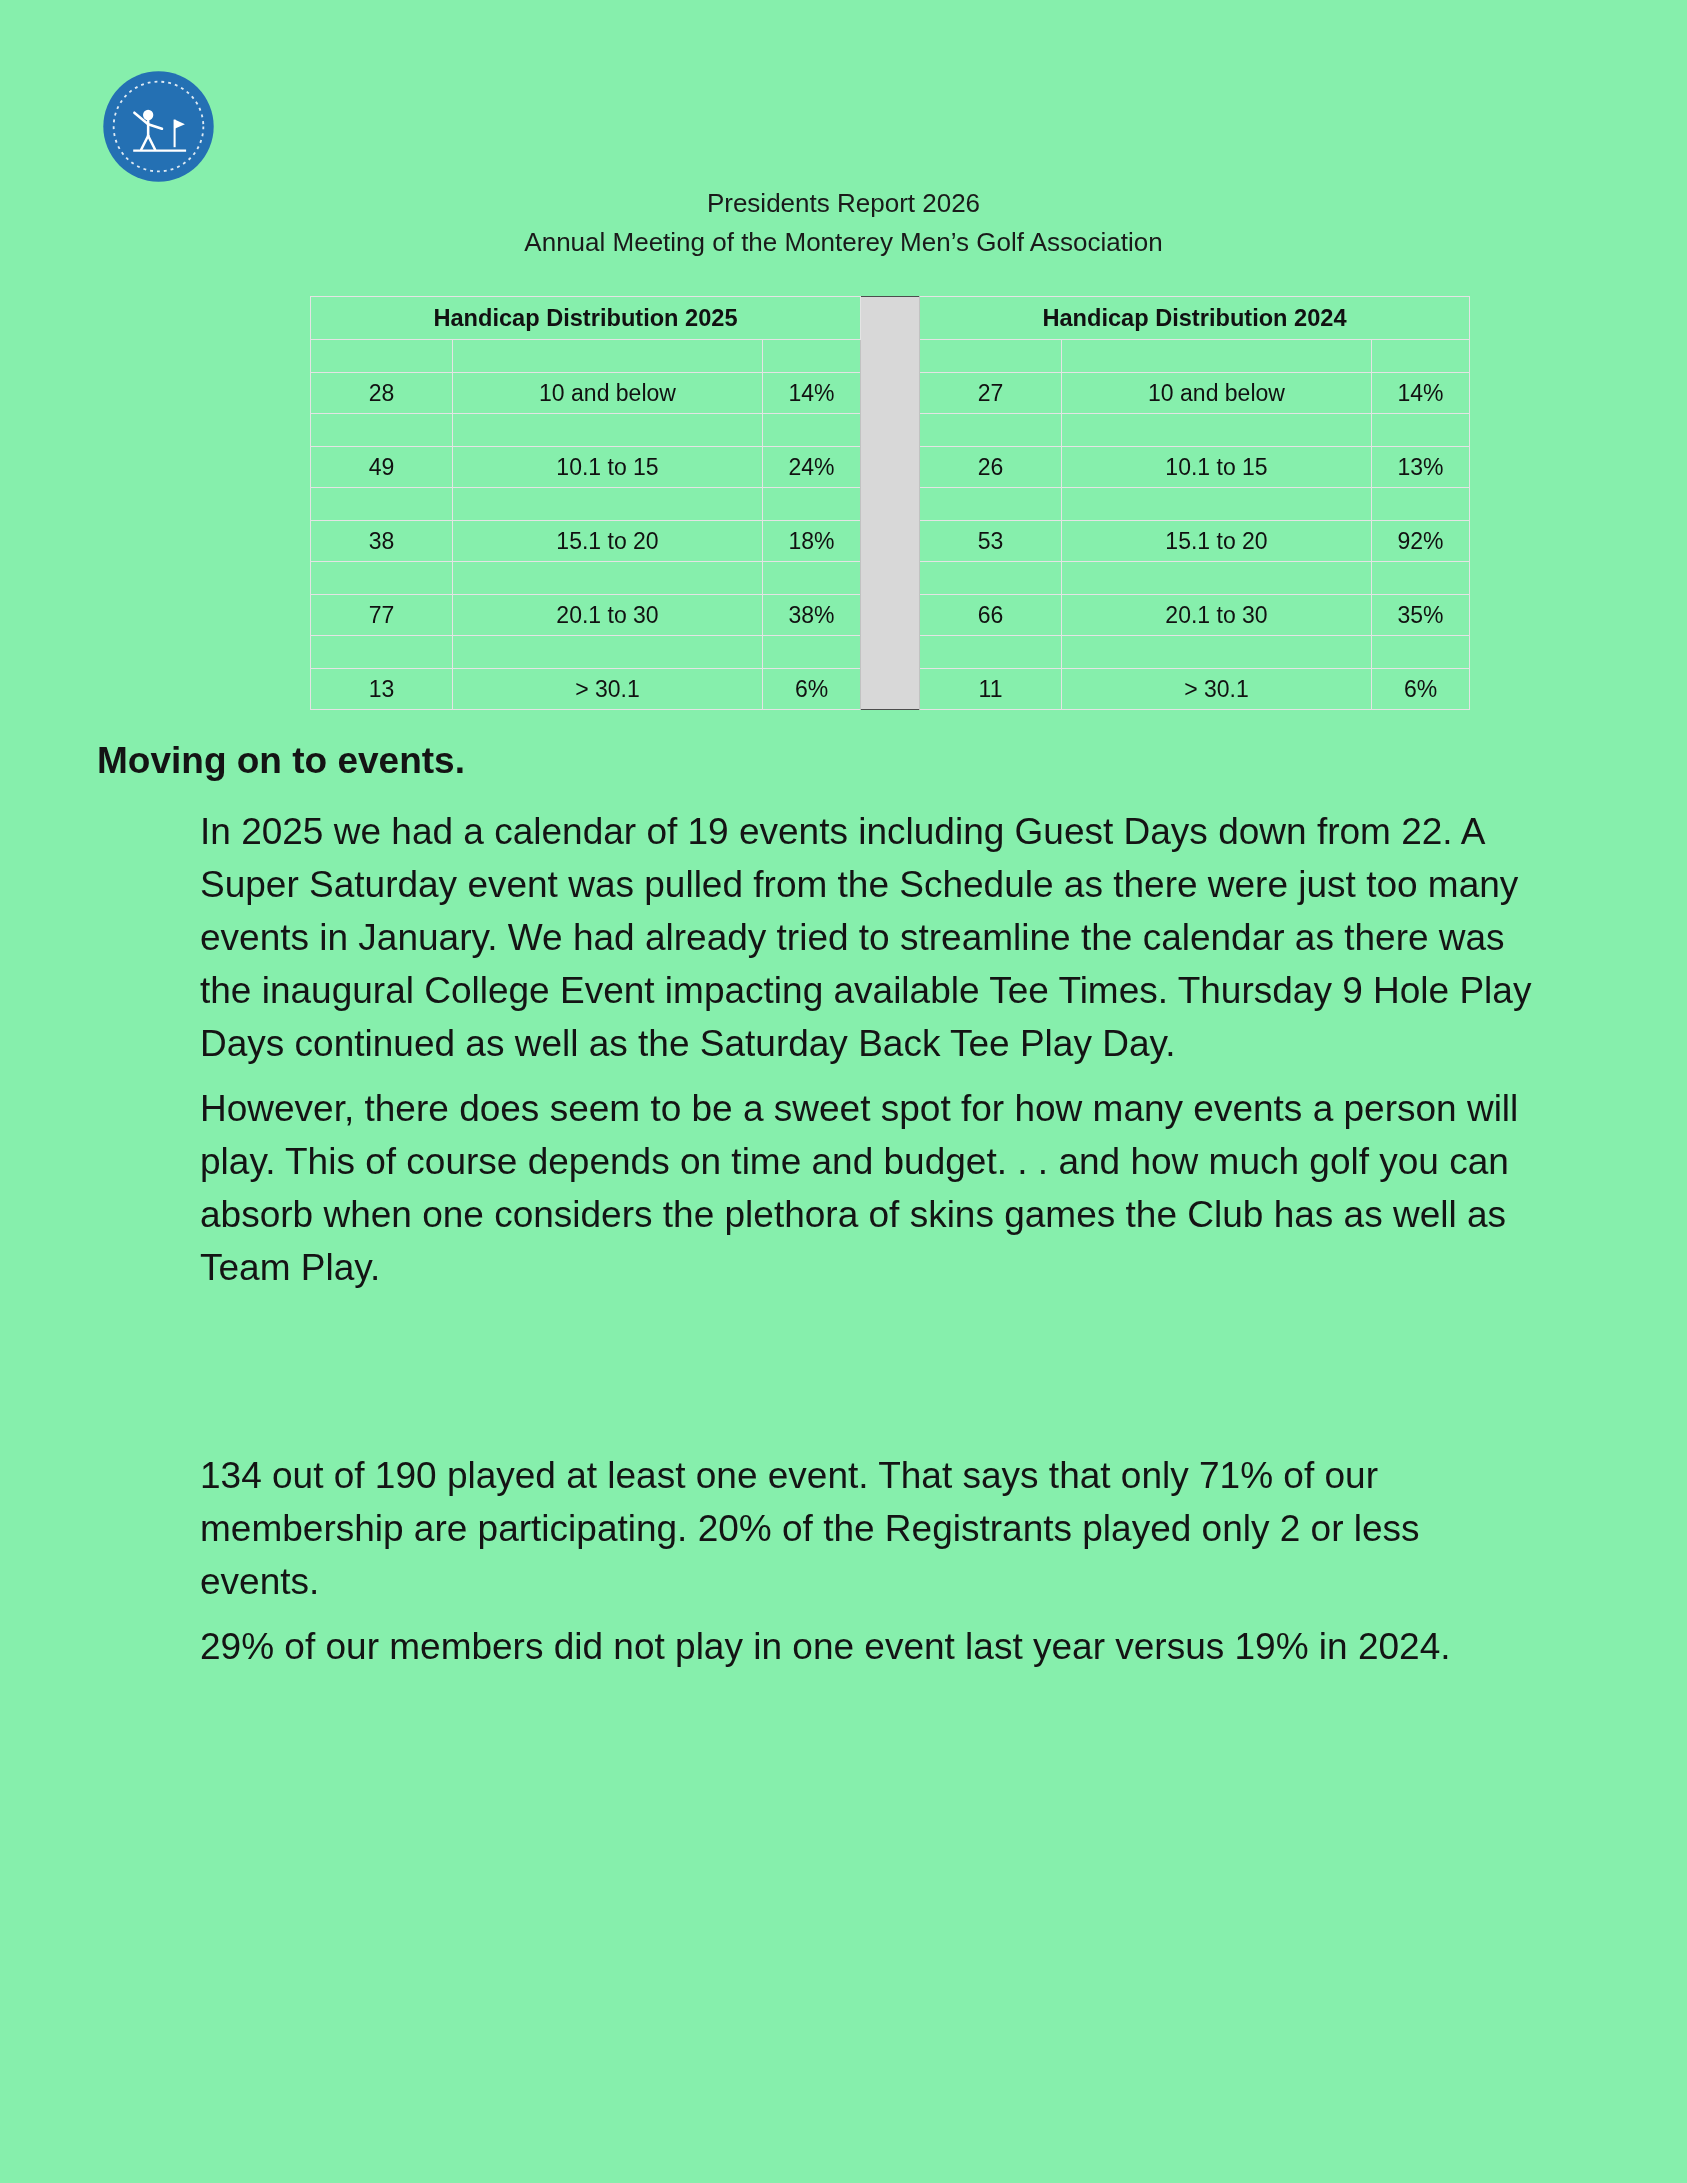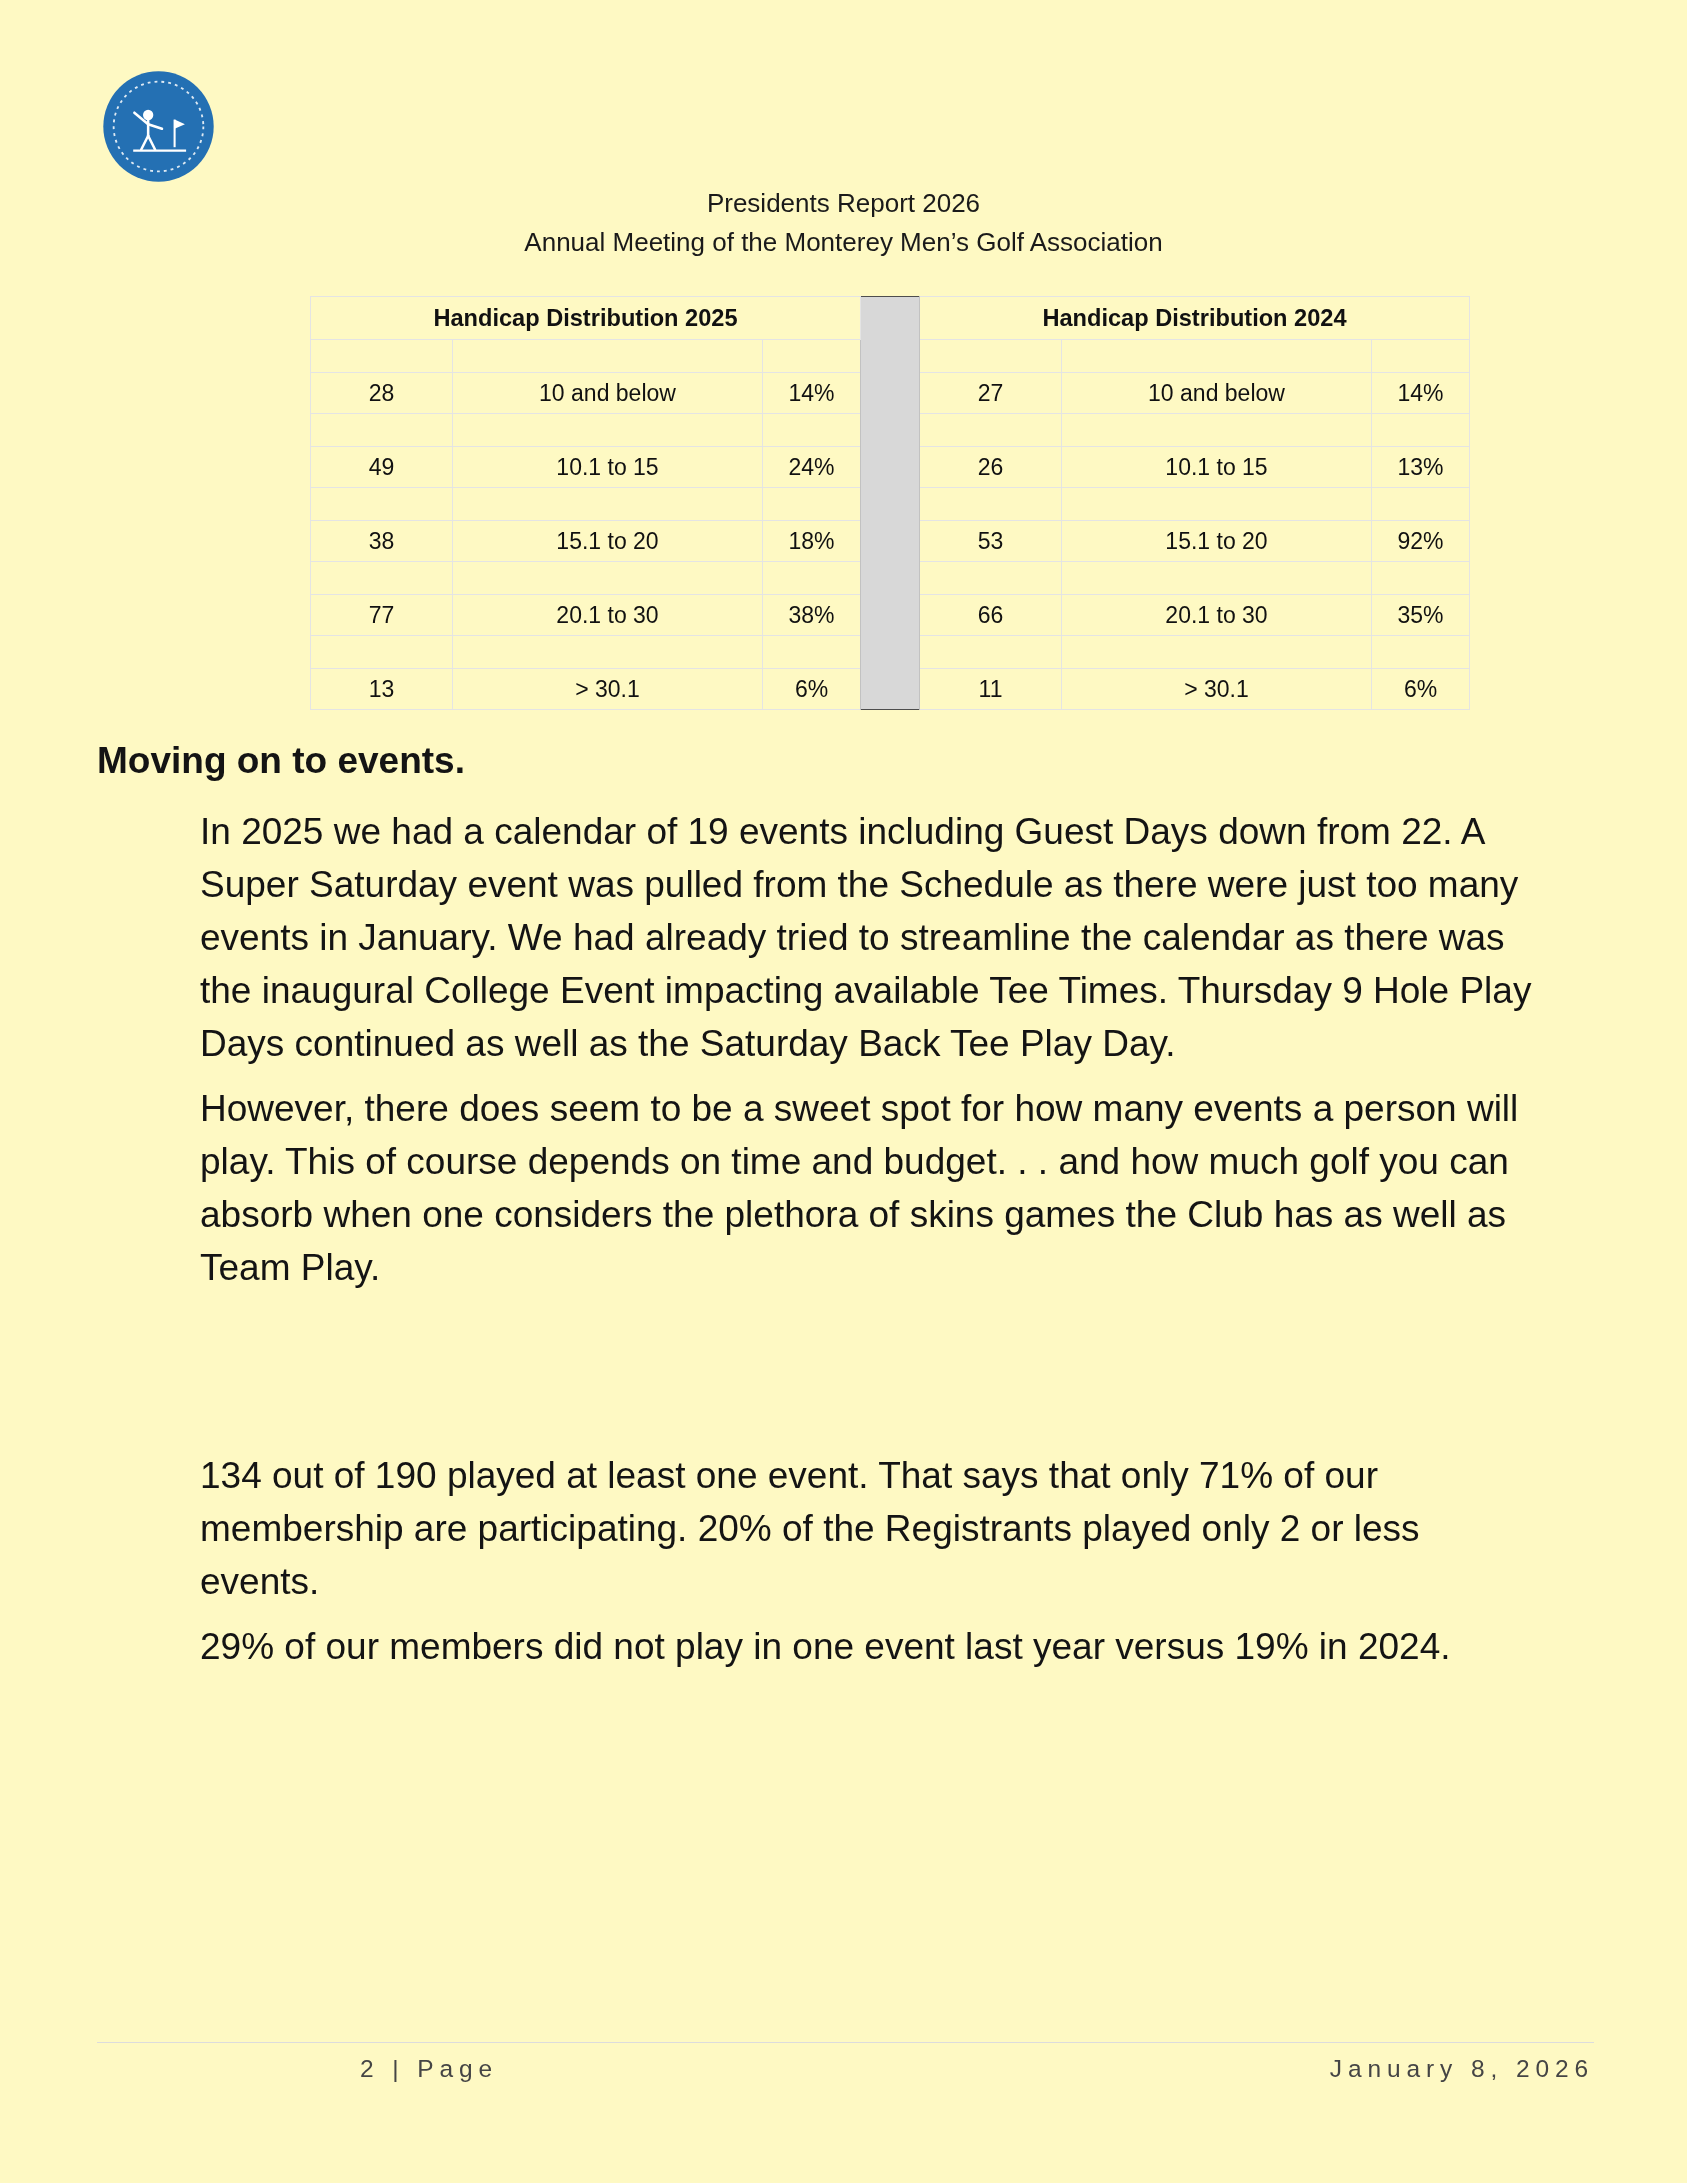--- a/index.html
+++ b/index.html
@@ -1,20 +1,20 @@
 <!DOCTYPE html>
 <html style="font-size:13.5px"><head>
 <meta charset="utf-8">
 <style>
   html, body { margin:0; padding:0; background:#ffffff; }
   .page {
     position:relative;
     width:1687px;
     height:2183px;
-    background:#fef9c3;
+    background:#86efac;
     font-family:"Liberation Sans", sans-serif;
     color:#1a1a1a;
     overflow:hidden;
   }
 
   
   .logo {
     position:absolute;
     left:101px; top:69px;
     width:115px; height:115px;
@@ -224,19 +224,15 @@
 
   <div class="body-text">
     <p class="intro">Moving on to events.</p>
     <p class="para">In 2025 we had a calendar of 19 events including Guest Days down from 22. A Super Saturday event was pulled from the Schedule as there were just too many events in January. We had already tried to streamline the calendar as there was the inaugural College Event impacting available Tee Times. Thursday 9 Hole Play Days continued as well as the Saturday Back Tee Play Day.</p>
     <p class="para">However, there does seem to be a sweet spot for how many events a person will play. This of course depends on time and budget. . . and how much golf you can absorb when one considers the plethora of skins games the Club has as well as Team Play.</p>
     <div class="big-gap"></div>
     <p class="para">134 out of 190 played at least one event. That says that only 71% of our membership are participating. 20% of the Registrants played only 2 or less events.</p>
     <p class="para">29% of our members did not play in one event last year versus 19% in 2024.</p>
   </div>
 
-  <div class="footer">
-    <span class="pg">2 | Page</span>
-    <span class="dt">January 8, 2026</span>
-  </div>
 
 </div>
 
 
 </body></html>

